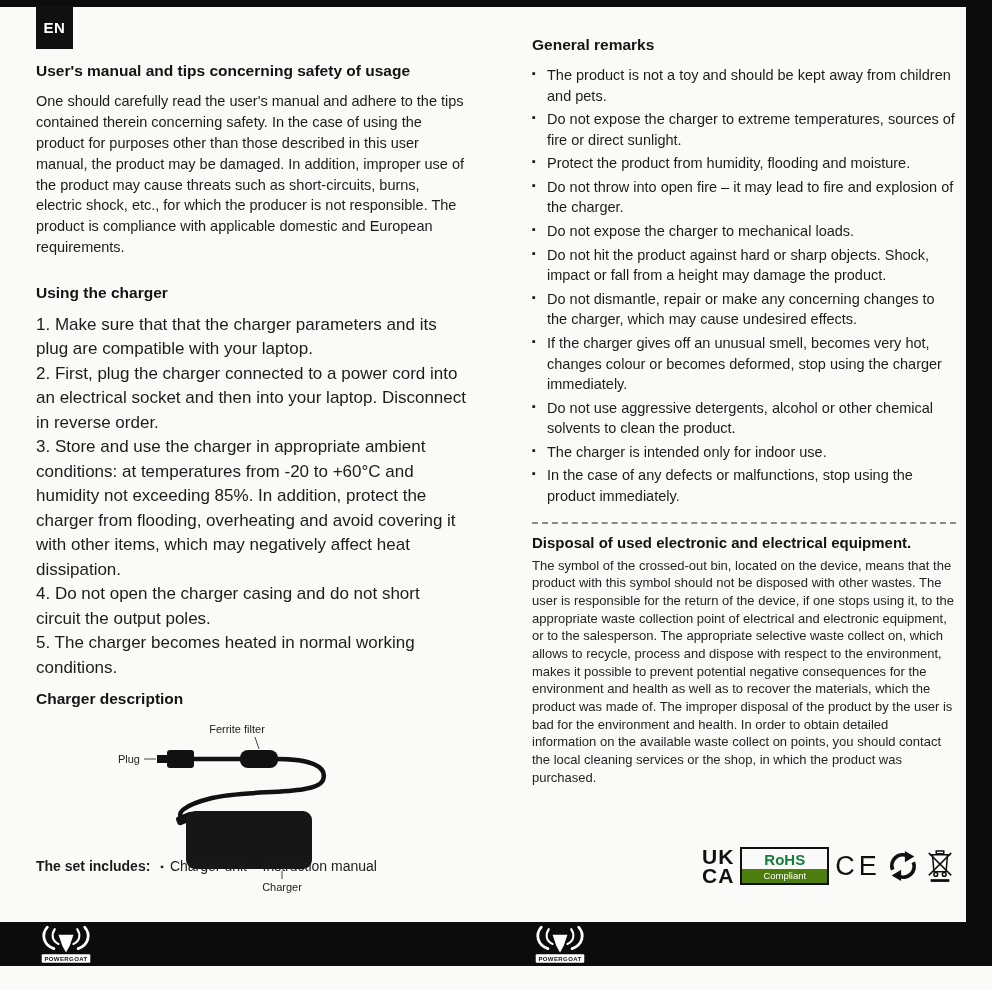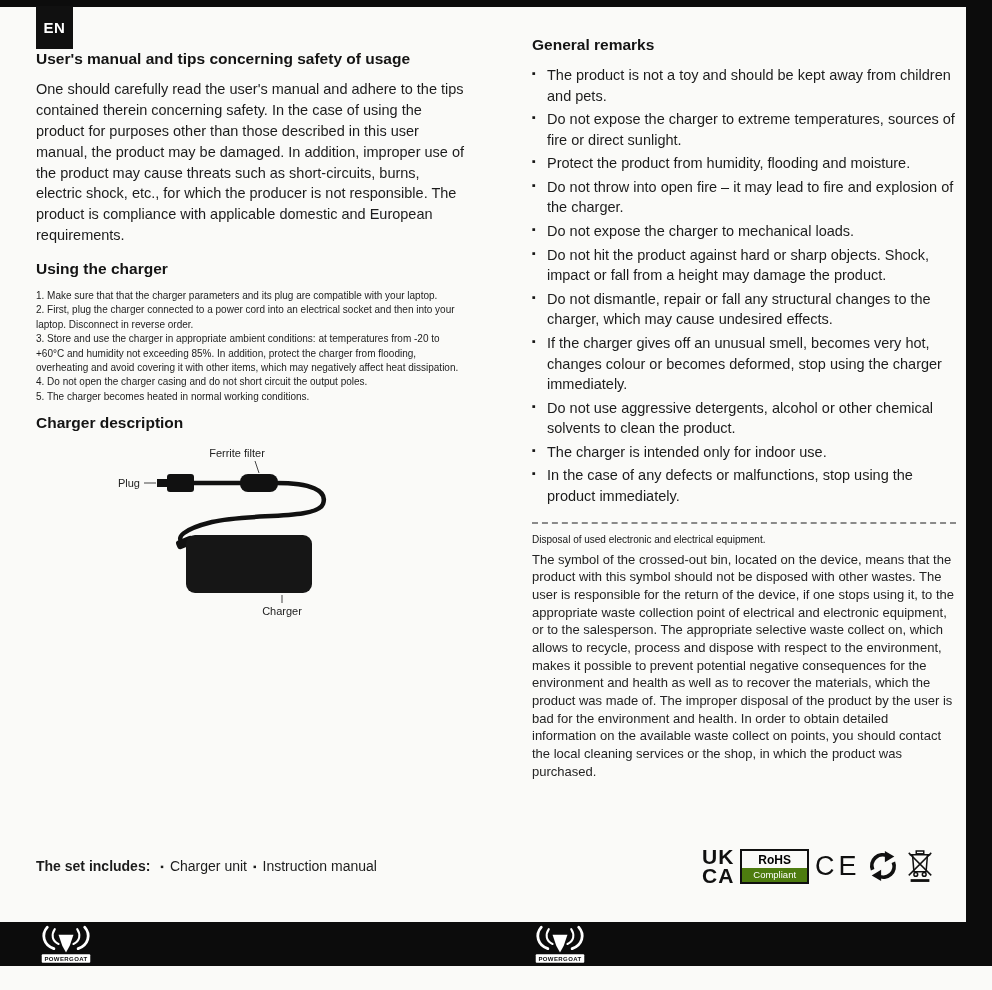--- a/index.html
+++ b/index.html
@@ -7,50 +7,50 @@
   body { font-family:"Liberation Sans", sans-serif; background:#e9e9e7; }
   .page { position:relative; width:992px; height:990px; background:#fafaf8; overflow:hidden; color:#1c1c1c; }
 
   .top-bar { position:absolute; top:0; left:0; width:992px; height:7px; background:#0c0c0c; }
   .right-bar { position:absolute; top:0; right:0; width:26px; height:922px; background:#0c0c0c; }
 
   .en-badge { position:absolute; top:6px; left:36px; width:37px; height:43px; background:#101010;
               color:#fff; display:flex; align-items:center; justify-content:center;
               font-weight:700; font-size:15px; letter-spacing:0.5px; }
 
-  .col-left  { position:absolute; left:36px; top:50px; width:432px; }
+  .col-left  { position:absolute; left:36px; top:62px; width:432px; }
   .col-right { position:absolute; left:532px; top:36px; width:424px; }
 
   h2 { font-size:15.5px; font-weight:700; color:#141414; margin:0 0 11px; }
   .mt { margin-top:10px; }
-  .body-text { font-size:14.5px; line-height:1.44; margin-bottom:14px; }
-  .step { font-size:10px; line-height:1.44; }
+  .body-text { font-size:14.5px; line-height:1.44; margin-bottom:26px; }
+  .step { font-size:17px; line-height:1.44; }
 
   ul.remarks { list-style:none; }
   ul.remarks li { position:relative; padding-left:15px; font-size:14.5px; line-height:1.42; margin-bottom:3px; }
   ul.remarks li::before { content:"▪"; position:absolute; left:0; top:1px; font-size:11px; color:#141414; }
 
   .dashed-rule { border:none; border-top:2px dashed #8a8a8a; margin:15px 0 10px; }
-  .disposal-title { font-size:10px; font-weight:400; margin-bottom:6px; color:#141414; }
+  .disposal-title { font-size:15px; font-weight:700; margin-bottom:6px; color:#141414; }
   .disposal-text { font-size:13px; line-height:1.36; color:#242424; }
 
   .diagram { display:block; margin-top:4px; }
   .diagram text { font-family:"Liberation Sans", sans-serif; font-size:11px; fill:#222; }
   .horn { fill:none; stroke:#fff; stroke-width:3; stroke-linecap:round; }
   .horn-in { fill:none; stroke:#fff; stroke-width:2.2; stroke-linecap:round; }
 
   .set-includes { position:absolute; left:36px; top:858px; font-size:14px; color:#1c1c1c; }
   .set-includes .lbl { font-weight:700; margin-right:4px; }
   .inc-item { margin-left:6px; }
   .inc-item::before { content:"▪"; font-size:10px; margin-right:6px; position:relative; top:-1px; }
 
   .logos-row { position:absolute; left:702px; top:842px; height:48px; display:flex; align-items:center; gap:6px; }
   .ukca { font-weight:700; font-size:21px; line-height:0.92; letter-spacing:1px; color:#101010; }
   .rohs { border:2.5px solid #101010; text-align:center; background:#fafaf8; }
-  .rohs-top { font-weight:700; font-size:12px; padding:2px 16px 1px; color:#000000; }
+  .rohs-top { font-weight:700; font-size:15px; padding:2px 22px 1px; color:#15803d; }
   .rohs-bottom { background:#4d7c0f; color:#fff; font-size:9.5px; padding:1px 4px 2px; }
   .ce { font-size:27px; font-weight:500; letter-spacing:4px; color:#101010; }
 
   .footer-bar { position:absolute; left:0; top:922px; width:992px; height:44px; background:#0c0c0c; }
   .goat-logo { position:absolute; top:1px; }
   .goat-1 { left:38px; }
   .goat-2 { left:532px; }
   .goat-text { font-size:6.5px; font-weight:700; fill:#0c0c0c; font-family:"Liberation Sans", sans-serif; letter-spacing:0.4px; }
 </style>
 </head>
@@ -112,21 +112,21 @@
 
   <div class="col-right">
     <h2>General remarks</h2>
     <ul class="remarks">
       <li>The product is not a toy and should be kept away from children and pets.</li>
       <li>Do not expose the charger to extreme temperatures, sources of fire or direct sunlight.</li>
       <li>Protect the product from humidity, flooding and moisture.</li>
       <li>Do not throw into open fire – it may lead to fire and explosion of the charger.</li>
       <li>Do not expose the charger to mechanical loads.</li>
       <li>Do not hit the product against hard or sharp objects. Shock, impact or fall from a height may damage the product.</li>
-      <li>Do not dismantle, repair or fall any structural changes to the charger, which may cause undesired effects.</li>
+      <li>Do not dismantle, repair or make any concerning changes to the charger, which may cause undesired effects.</li>
       <li>If the charger gives off an unusual smell, becomes very hot, changes colour or becomes deformed, stop using the charger immediately.</li>
       <li>Do not use aggressive detergents, alcohol or other chemical solvents to clean the product.</li>
       <li>The charger is intended only for indoor use.</li>
       <li>In the case of any defects or malfunctions, stop using the product immediately.</li>
     </ul>
 
     <hr class="dashed-rule">
 
     <div class="disposal-title">Disposal of used electronic and electrical equipment.</div>
     <p class="disposal-text">The symbol of the crossed-out bin, located on the device, means that the product with this symbol should not be disposed with other wastes. The user is responsible for the return of the device, if one stops using it, to the appropriate waste collection point of electrical and electronic equipment, or to the salesperson. The appropriate selective waste collect on, which allows to recycle, process and dispose with respect to the environment, makes it possible to prevent potential negative consequences for the environment and health as well as to recover the materials, which the product was made of. The improper disposal of the product by the user is bad for the environment and health. In order to obtain detailed information on the available waste collect on points, you should contact the local cleaning services or the shop, in which the product was purchased.</p>

